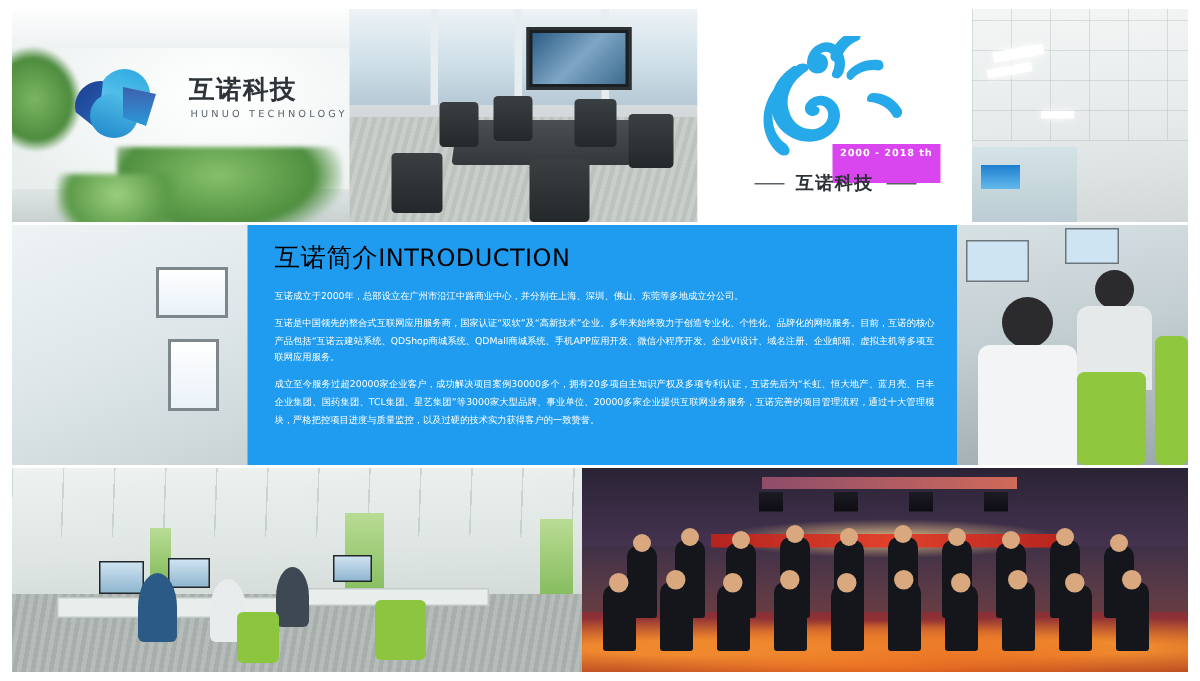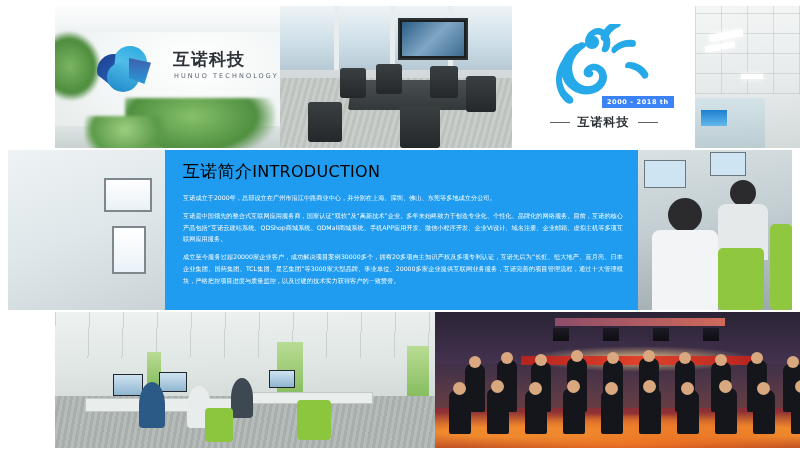--- a/index.html
+++ b/index.html
@@ -2,21 +2,21 @@
 <html><head>
 <meta charset="utf-8">
 <style>
   html,body{margin:0;padding:0;background:#ffffff;}
   body{width:800px;height:454px;overflow:hidden;
        font-family:"DejaVu Sans","Liberation Sans",sans-serif;}
 
   #stage{position:relative;width:800px;height:454px;background:#ffffff;}
 
   
-  .tile{position:absolute;overflow:hidden;margin-left:47px;}
+  .tile{position:absolute;overflow:hidden;}
 
   
   #tile-lobby{left:8px;top:6px;width:225px;height:142px;
       background:linear-gradient(170deg,#f2f5f4 0%,#eef2f2 38%,#e8edec 62%,#dfe6e4 100%);}
   #tile-lobby .wallgrad{position:absolute;inset:0;
       background:radial-gradient(ellipse at 62% 40%,#ffffff 0%,#f4f7f7 45%,#e3eae8 100%);}
   #tile-lobby .ceil{position:absolute;left:0;top:0;width:100%;height:26px;
       background:linear-gradient(180deg,#fdfdfd,#eef2f3);}
   #tile-lobby .floor{position:absolute;left:0;bottom:0;width:100%;height:22px;
       background:linear-gradient(180deg,#dfe5e5,#c8d1d0);}
@@ -58,22 +58,22 @@
       background:linear-gradient(180deg,#4a4f52,#33383b);border-radius:3px;transform:skewX(-8deg);}
   #tile-meeting .ch{position:absolute;background:linear-gradient(180deg,#3a3f42,#24282b);border-radius:3px;}
   #tile-meeting .tv{position:absolute;left:118px;top:12px;width:66px;height:38px;
       background:#1b1f22;border:2px solid #2c3134;}
   #tile-meeting .tv i{position:absolute;inset:2px;display:block;
       background:linear-gradient(135deg,#2b5d86,#7fa6c4 50%,#3d6b8e);}
 
   #tile-logo{left:465px;top:6px;width:183px;height:142px;background:#ffffff;}
   #brand{position:absolute;left:22px;top:12px;width:140px;height:96px;}
   #brand .swash{position:absolute;left:8px;top:6px;width:118px;height:86px;}
-  #yearBadge{position:absolute;left:68px;top:78px;background:#3b82f6;color:#ffffff;
-      font-size:6.5px;font-weight:bold;letter-spacing:.6px;padding:2px 5px 2px 5px;white-space:nowrap;}
+  #yearBadge{position:absolute;left:68px;top:78px;background:#d946ef;color:#ffffff;
+      font-size:6.5px;font-weight:bold;letter-spacing:.6px;padding:2px 5px 16px 5px;white-space:nowrap;}
   #brandName{position:absolute;left:0;top:108px;width:183px;text-align:center;
       font-size:12px;color:#2b3136;font-weight:bold;letter-spacing:1px;}
   #brandName .dash{display:inline-block;width:20px;height:1px;background:#5a6268;
       vertical-align:middle;margin:0 8px;}
 
   #tile-office-tr{left:648px;top:6px;width:144px;height:142px;
       background:linear-gradient(175deg,#f4f6f6 0%,#e6eaea 55%,#d2d8d8 100%);}
   #tile-office-tr .ceiling{position:absolute;left:0;top:0;width:100%;height:88px;
       background:linear-gradient(180deg,#fafbfb,#e9eded);
       background-image:repeating-linear-gradient(0deg,rgba(180,190,190,.45) 0 1px,transparent 1px 20px),

